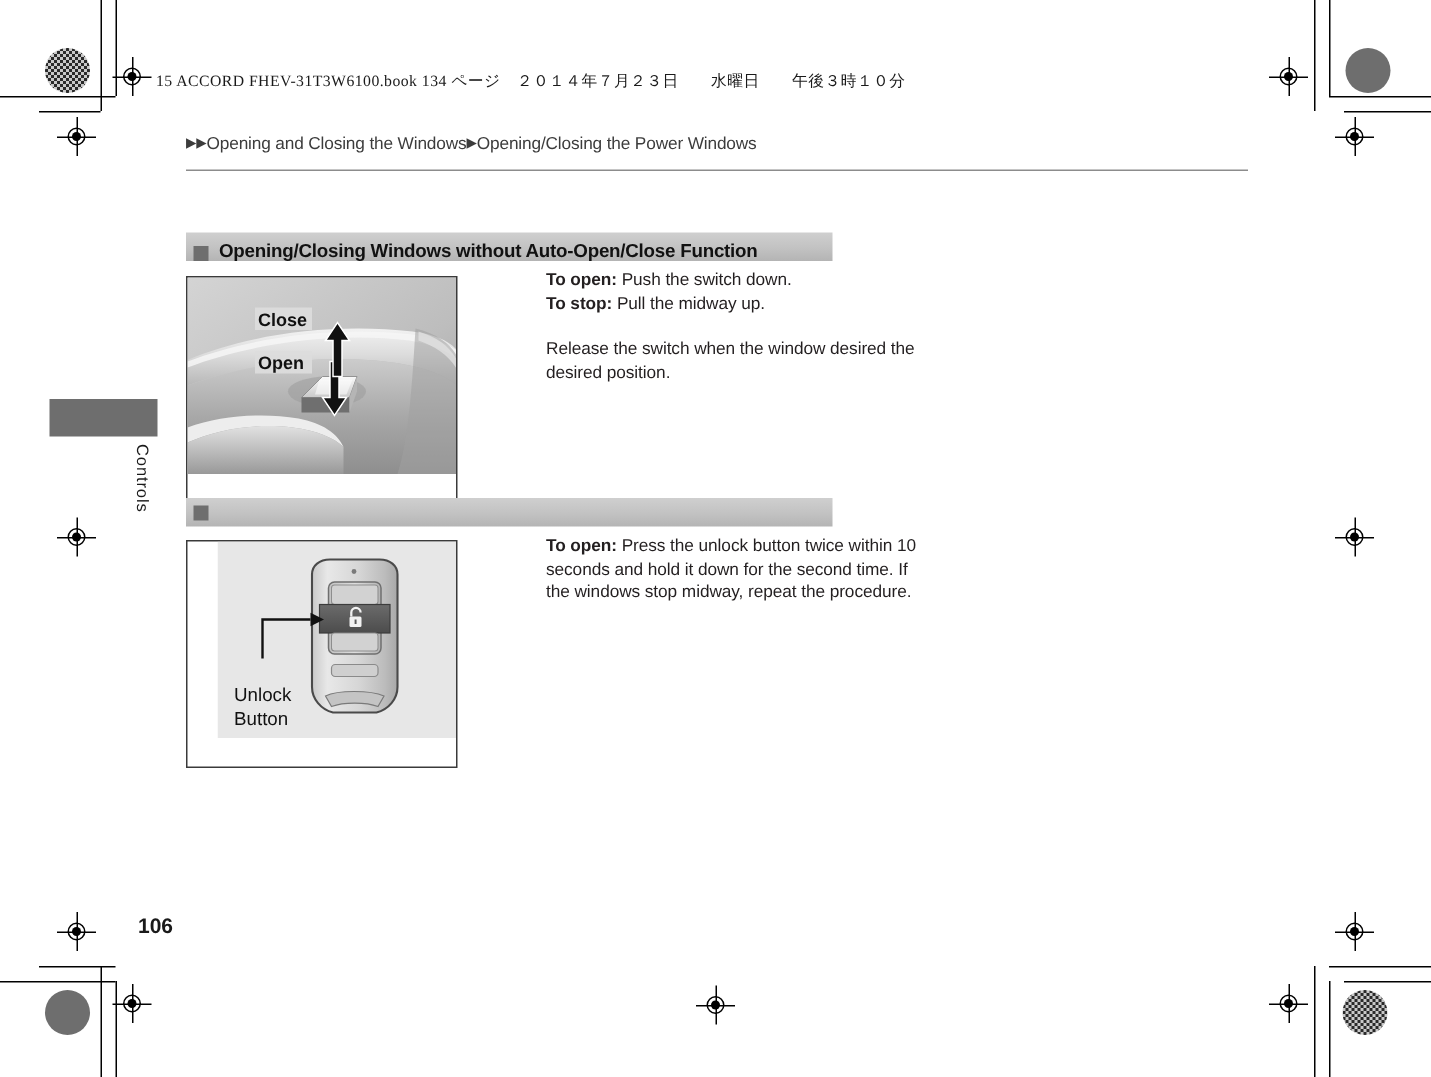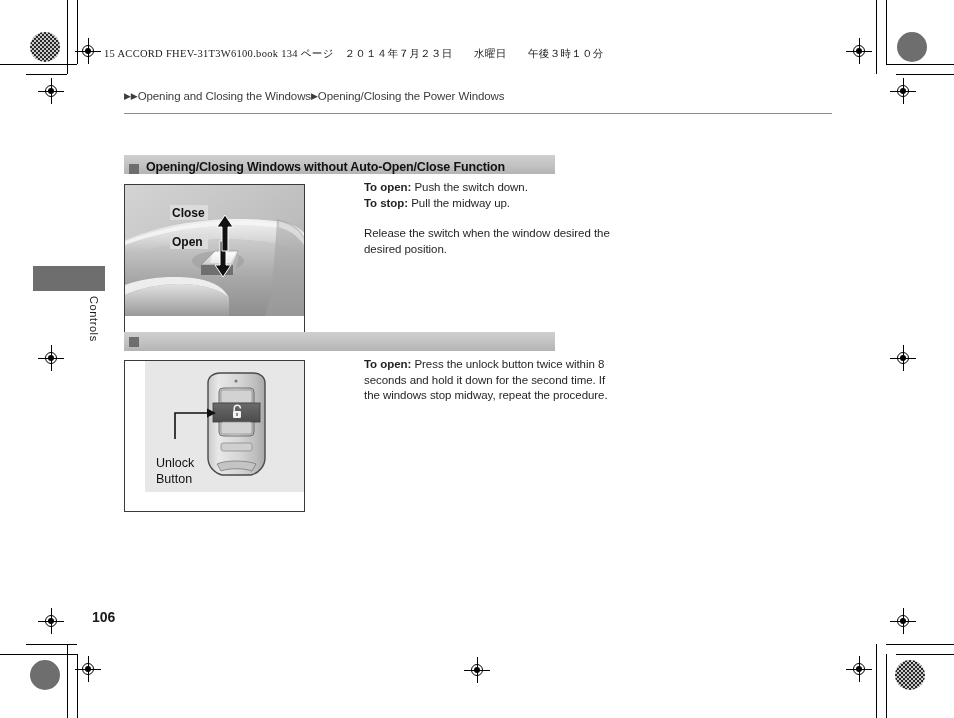--- a/index.html
+++ b/index.html
@@ -419,16 +419,16 @@
 
     <path d="M30,78 L30,52 L62,52" fill="none" stroke="#111111" stroke-width="1.6"></path>
     <path d="M62,47.5 L71,52 L62,56.5 Z" fill="#111111"></path>
 
     <text x="11" y="106" font-family="Liberation Sans, sans-serif" font-size="12.5" fill="#111111">Unlock</text>
     <text x="11" y="122" font-family="Liberation Sans, sans-serif" font-size="12.5" fill="#111111">Button</text>
   </svg>
 </div>
 
 <div class="body-text" style="left:318px; top:357px;">
-  <b>To open:</b><span> Press the unlock button twice within 8 seconds and hold it down for the second time. If the windows stop midway, repeat the procedure.</span>
+  <b>To open:</b><span> Press the unlock button twice within 10 seconds and hold it down for the second time. If the windows stop midway, repeat the procedure.</span>
 </div>
 
 <div class="page-no">106</div>
 
 </body></html>

